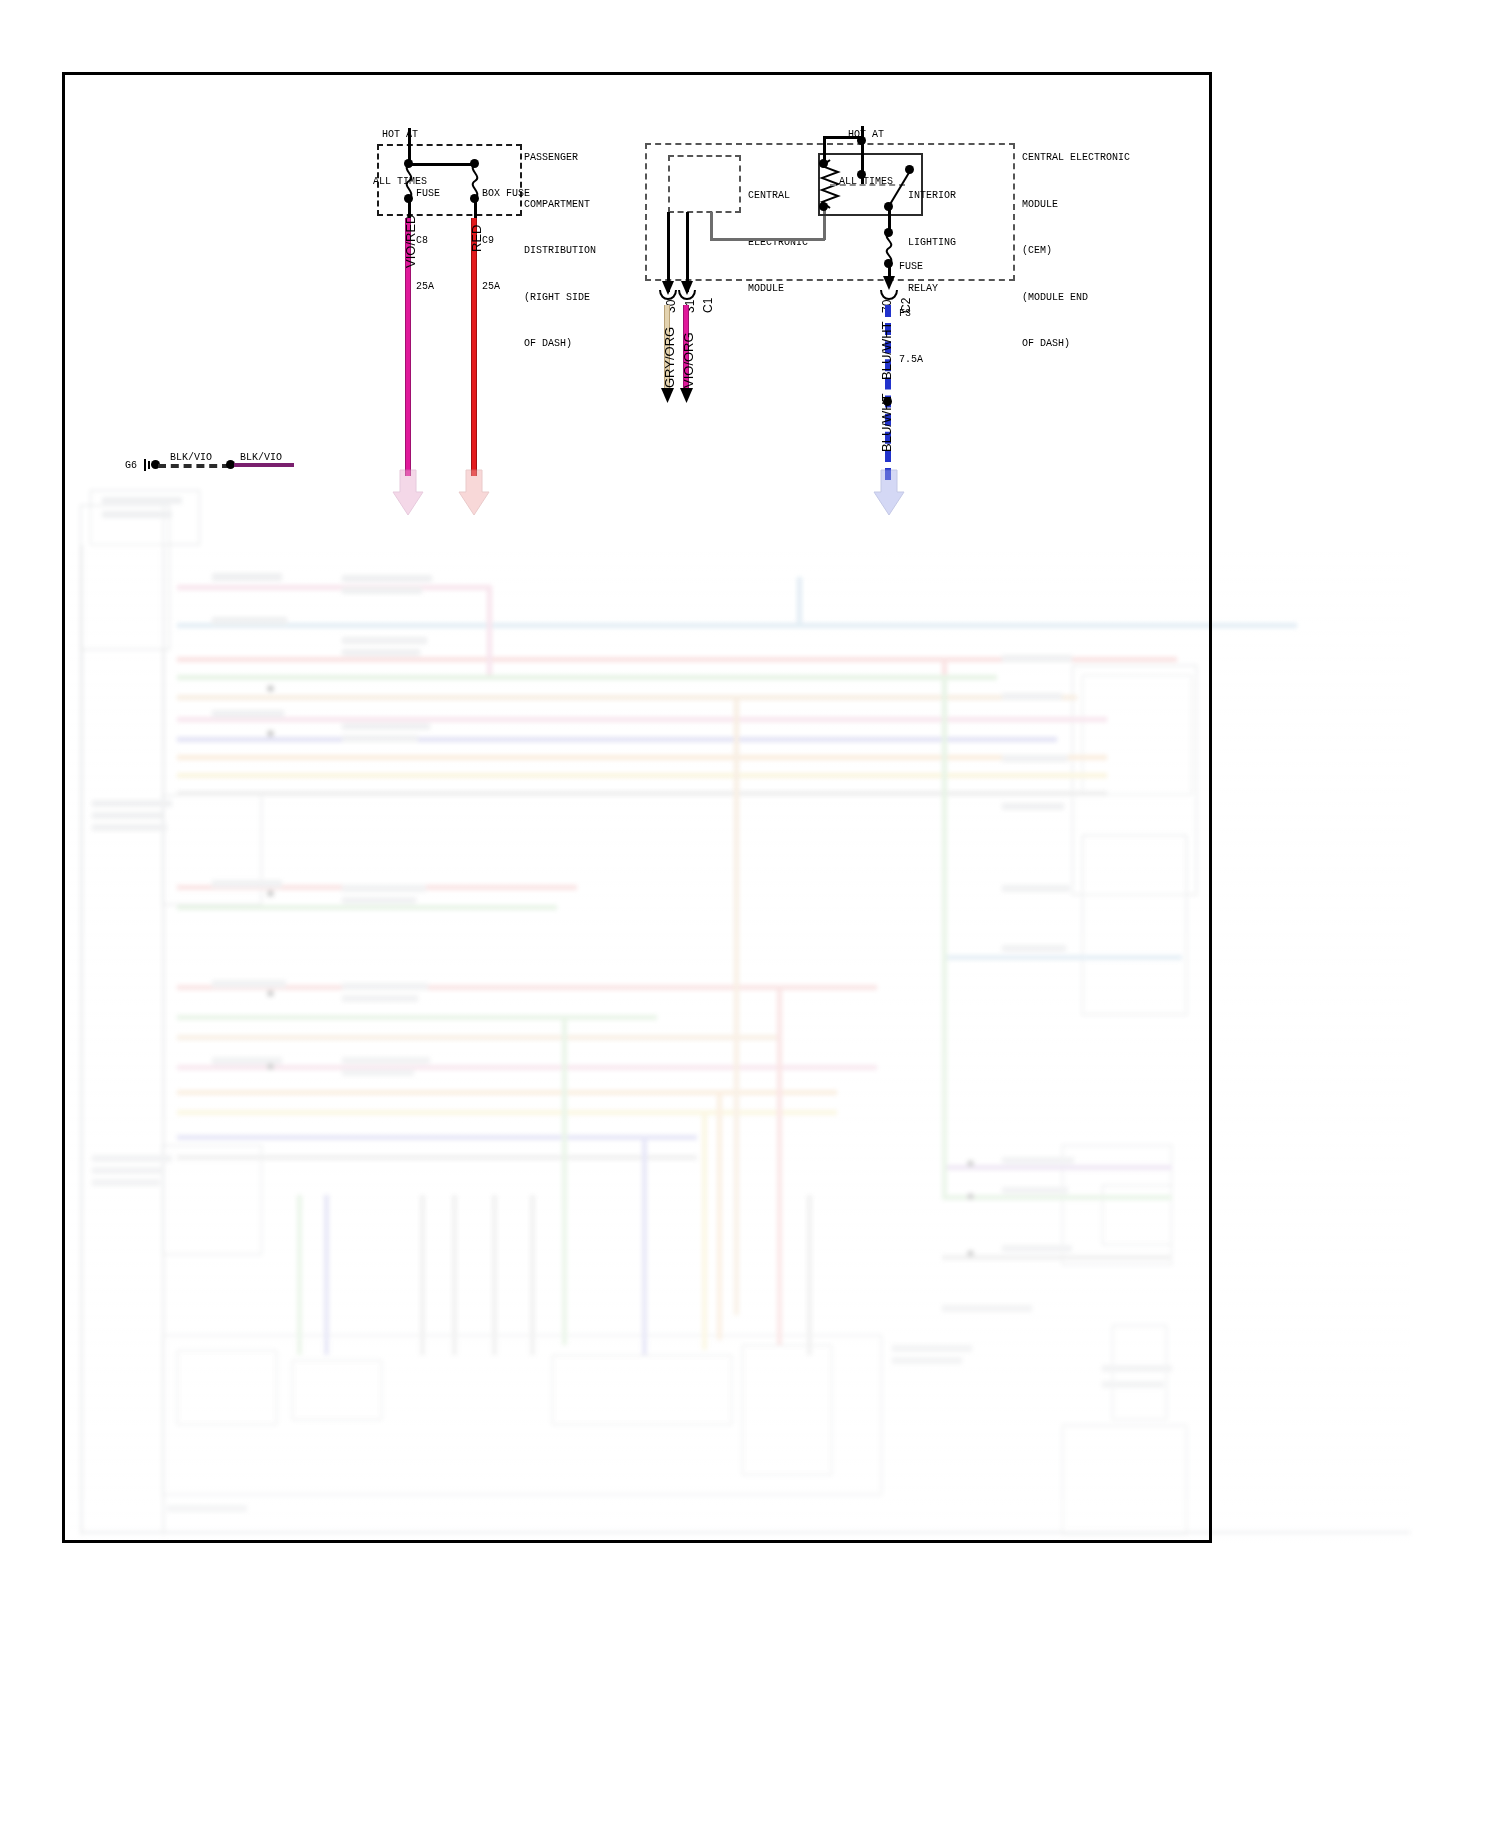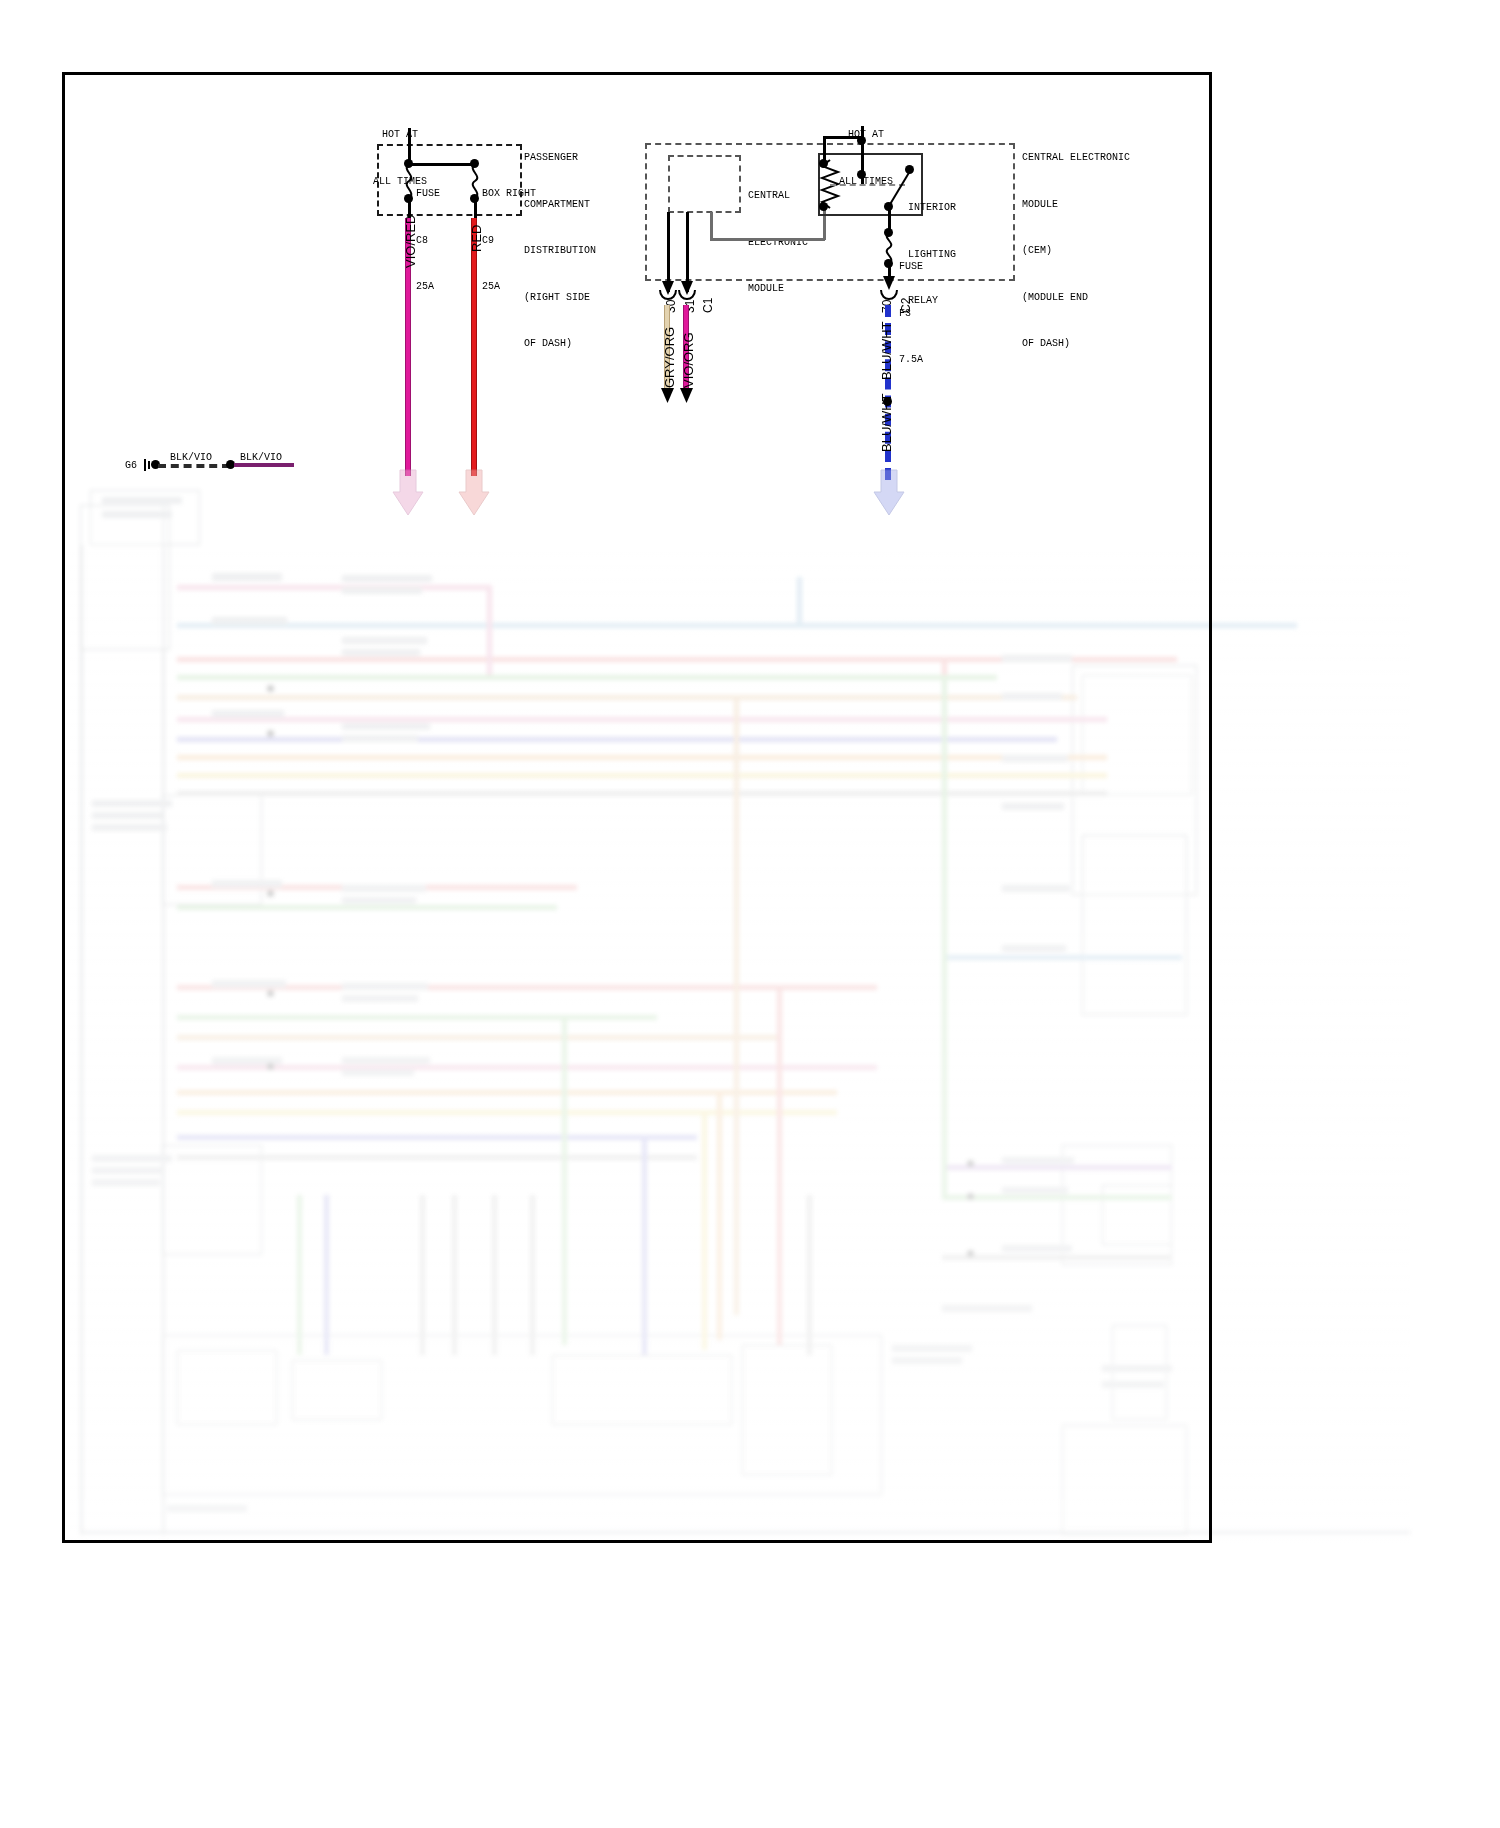--- a/index.html
+++ b/index.html
@@ -271,21 +271,21 @@
   <div class="node" style="left:470px; top:194px;"></div>
   <div class="wire wv w-blk" style="left:474px; top:198px; height:22px;"></div>
 
   <div class="txt" style="left:416px; top:155px;">
     <div>FUSE</div>
     <div>C8</div>
     <div>25A</div>
   </div>
 
   <div class="txt" style="left:482px; top:155px;">
-    <div>BOX RIGHT</div>
+    <div>BOX FUSE</div>
     <div>C9</div>
     <div>25A</div>
   </div>
 
   <div class="txt" style="left:524px; top:119px;">
     <div>PASSENGER</div>
     <div>COMPARTMENT</div>
     <div>DISTRIBUTION</div>
     <div>(RIGHT SIDE</div>
     <div>OF DASH)</div>
@@ -351,21 +351,21 @@
 
   <div style="position:absolute; left:830px; top:184px; width:75px; height:0;
               border-top:2px dashed #8a8a8a;"></div>
 
   <svg style="position:absolute; left:886px; top:168px;" width="30" height="40" viewBox="0 0 30 40">
     <line x1="3" y1="38" x2="24" y2="3" stroke="#000" stroke-width="2"></line>
   </svg>
   <div class="node" style="left:905px; top:165px;"></div>
   <div class="node" style="left:884px; top:202px;"></div>
 
-  <div class="txt" style="left:908px; top:169px;">
+  <div class="txt" style="left:908px; top:157px;">
     <div>INTERIOR</div>
     <div>LIGHTING</div>
     <div>RELAY</div>
   </div>
 
   <div class="wire wv w-blk" style="left:888px; top:206px; height:24px;"></div>
   <div class="node" style="left:884px; top:228px;"></div>
 
   <svg class="fuse" style="left:879px; top:233px;" width="20" height="30" viewBox="0 0 20 30">
     <path d="M10 0 C 2 5, 18 10, 10 15 C 2 20, 18 25, 10 30" fill="none" stroke="#000" stroke-width="2"></path>

